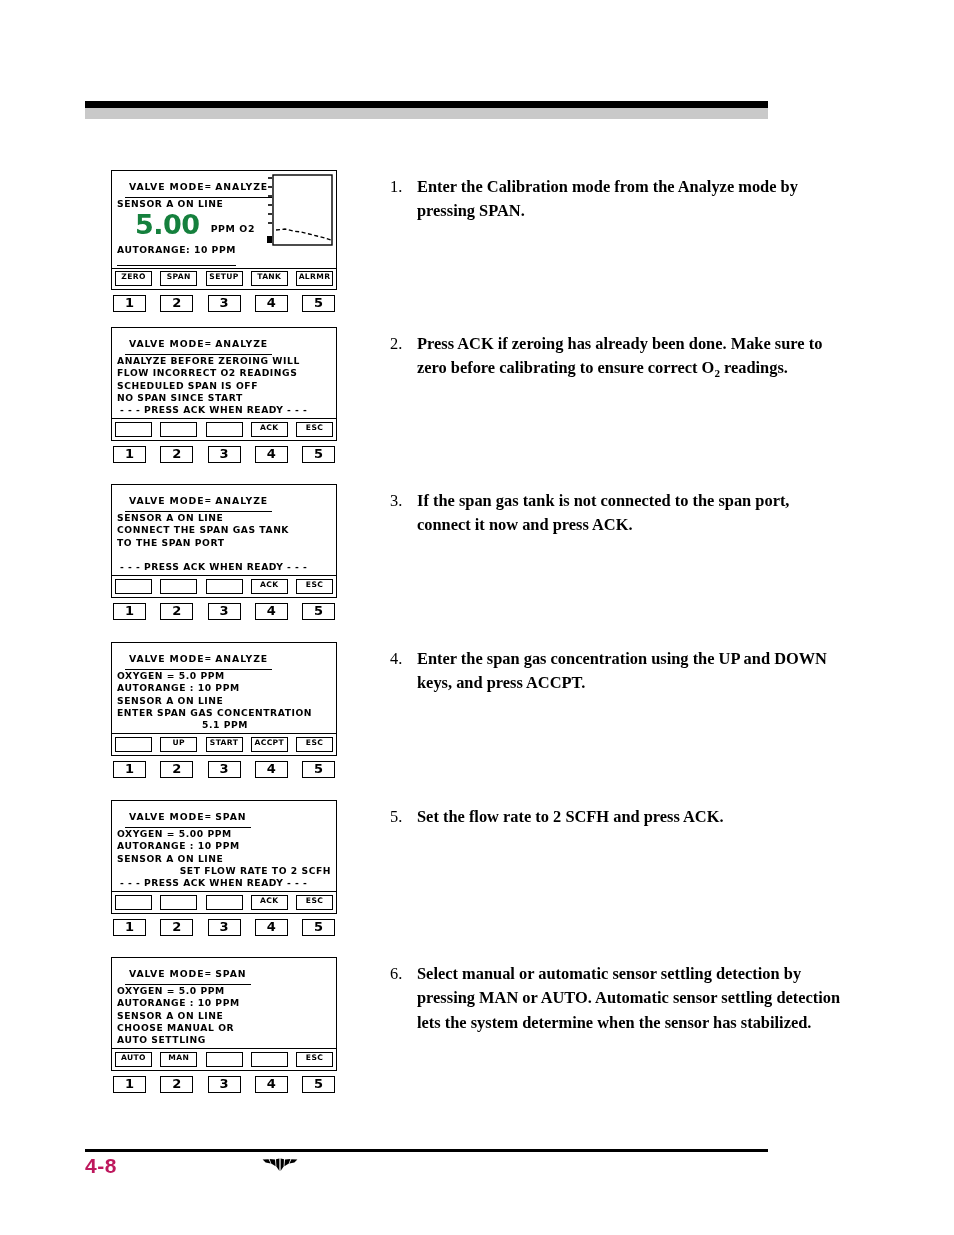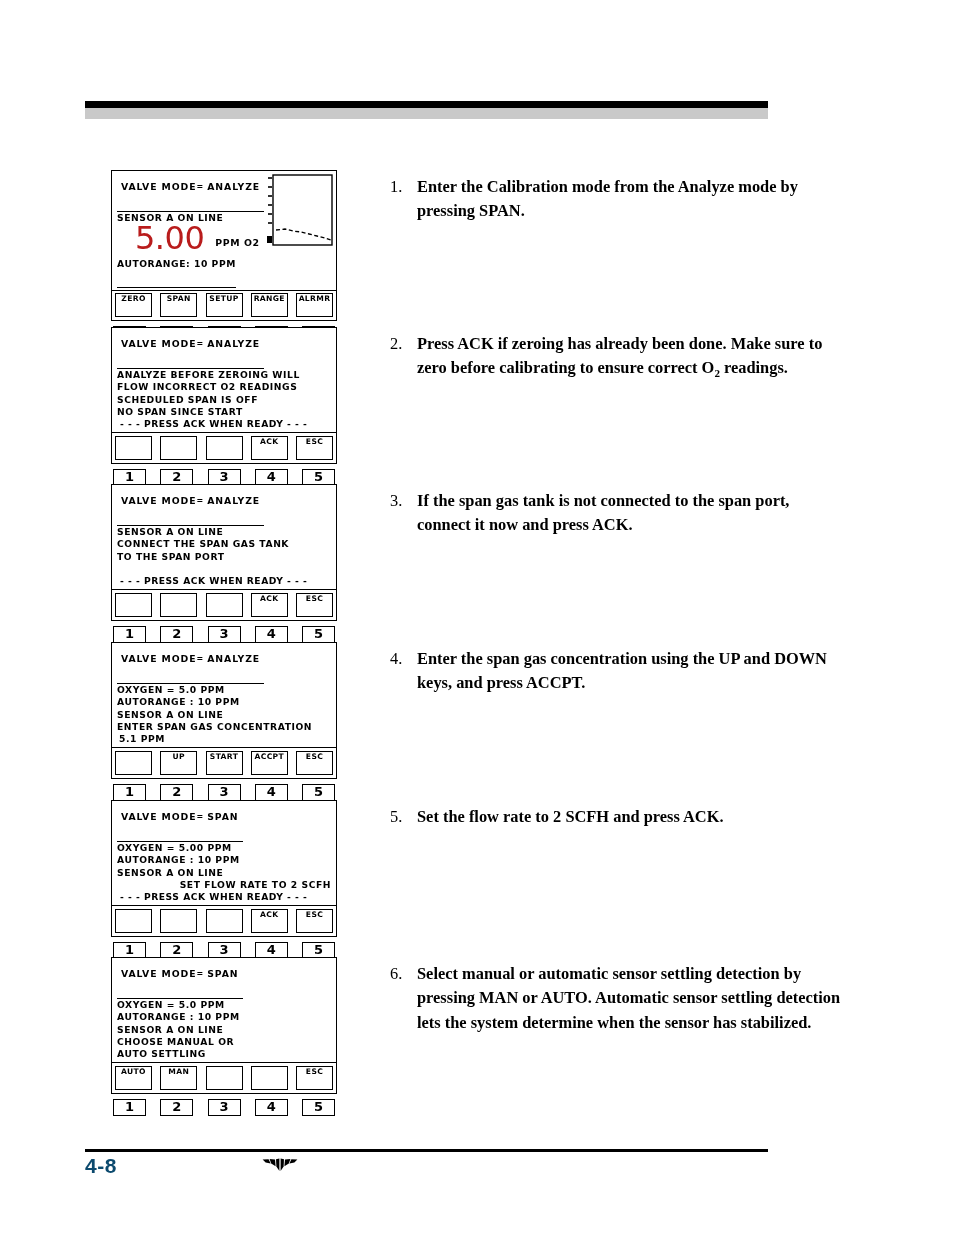--- a/index.html
+++ b/index.html
@@ -65,21 +65,22 @@
 
   
   .lcd-title {
     font-size: 9.3px;
     font-weight: bold;
     letter-spacing: 0.9px;
     color: #000;
     text-align: center;
     border-bottom: 1.4px solid #000;
     display: inline-block;
-    padding: 0 4px 19px 4px;
+    padding: 0 4px 5px 4px;
+    margin-left: 8px;
     white-space: nowrap;
   }
   .lcd-title .eq {
     font-size: 8px;
     vertical-align: 1px;
     letter-spacing: 0;
   }
 
   .lcd-line {
     font-size: 9.2px;
@@ -87,36 +88,36 @@
     letter-spacing: 0.55px;
     color: #000;
     white-space: nowrap;
     line-height: 12.3px;
   }
   .lcd-line.indent1 { padding-left: 5px; text-align: right; }
   .lcd-line.center-dash { letter-spacing: 0.5px; padding-left: 3px; }
   .lcd-line.underlined {
     display: inline-block;
     border-bottom: 1.4px solid #000;
-    padding-bottom: 16px;
+    padding-bottom: 8px;
   }
 
   
   .reading-row {
     display: flex;
     align-items: flex-end;
     padding-left: 18px;
     margin-top: 1px;
   }
   .reading-value {
-    font-size: 32px;
-    font-weight: normal;
+    font-size: 27px;
+    font-weight: bold;
     letter-spacing: -0.5px;
     line-height: 27px;
-    color: #b91c1c;
+    color: #15803d;
     font-family: "DejaVu Sans", sans-serif;
   }
   .reading-units {
     font-size: 9.4px;
     font-weight: bold;
     letter-spacing: 0.6px;
     margin-left: 11px;
     margin-bottom: 4px;
   }
 
@@ -133,21 +134,21 @@
   .softkeys {
     display: flex;
     justify-content: space-between;
     align-items: center;
     border-top: 1.4px solid #000;
     padding: 2.5px 3px 3px 3px;
     margin-top: 2px;
   }
   .softkey {
     width: 37px;
-    height: 24px;
+    height: 15px;
     border: 1.3px solid #000;
     box-sizing: border-box;
     font-size: 7.6px;
     font-weight: bold;
     letter-spacing: 0.35px;
     line-height: 9.5px;
     text-align: center;
     color: #000;
     font-family: "DejaVu Sans", sans-serif;
     overflow: hidden;
@@ -208,21 +209,21 @@
     height: 3px;
     background: #000000;
   }
   .footer-page {
     position: absolute;
     left: 85px;
     top: 1154px;
     font-family: "Liberation Sans", sans-serif;
     font-size: 21px;
     font-weight: bold;
-    color: #0c4a6e;
+    color: #be185d;
     letter-spacing: 0.5px;
   }
   .footer-logo {
     position: absolute;
     left: 258px;
     top: 1155px;
     width: 44px;
     height: 22px;
   }
 </style>
@@ -260,21 +261,21 @@
           <div class="reading-row">
             <span class="reading-value">5.00</span>
             <span class="reading-units">PPM O2</span>
           </div>
           <div class="lcd-line underlined" style="margin-top:6px;">AUTORANGE: 10 PPM</div>
         </div>
         <div class="softkeys">
           <div class="softkey">ZERO</div>
           <div class="softkey">SPAN</div>
           <div class="softkey">SETUP</div>
-          <div class="softkey">RANGE</div>
+          <div class="softkey">TANK</div>
           <div class="softkey">ALRMR</div>
         </div>
       </div>
       <div class="numkeys">
         <div class="numkey">1</div>
         <div class="numkey">2</div>
         <div class="numkey">3</div>
         <div class="numkey">4</div>
         <div class="numkey">5</div>
       </div>
@@ -359,21 +360,21 @@
     <div class="panel-block">
       <div class="lcd">
         <div class="lcd-body">
           <div class="lcd-title">
             <span>VALVE MODE</span><span class="eq">=</span> <span>ANALYZE</span>
           </div>
           <div class="lcd-line">OXYGEN =   5.0 PPM</div>
           <div class="lcd-line">AUTORANGE : 10 PPM</div>
           <div class="lcd-line">SENSOR A ON LINE</div>
           <div class="lcd-line">ENTER SPAN GAS CONCENTRATION</div>
-          <div class="lcd-line" style="padding-left:2px;"><span class="underlined">5.1</span> <span>PPM</span></div>
+          <div class="lcd-line" style="padding-left:2px;text-align:center;"><span class="underlined">5.1</span> <span>PPM</span></div>
         </div>
         <div class="softkeys">
           <div class="softkey empty"></div>
           <div class="softkey">UP</div>
           <div class="softkey">START</div>
           <div class="softkey">ACCPT</div>
           <div class="softkey">ESC</div>
         </div>
       </div>
       <div class="numkeys">

